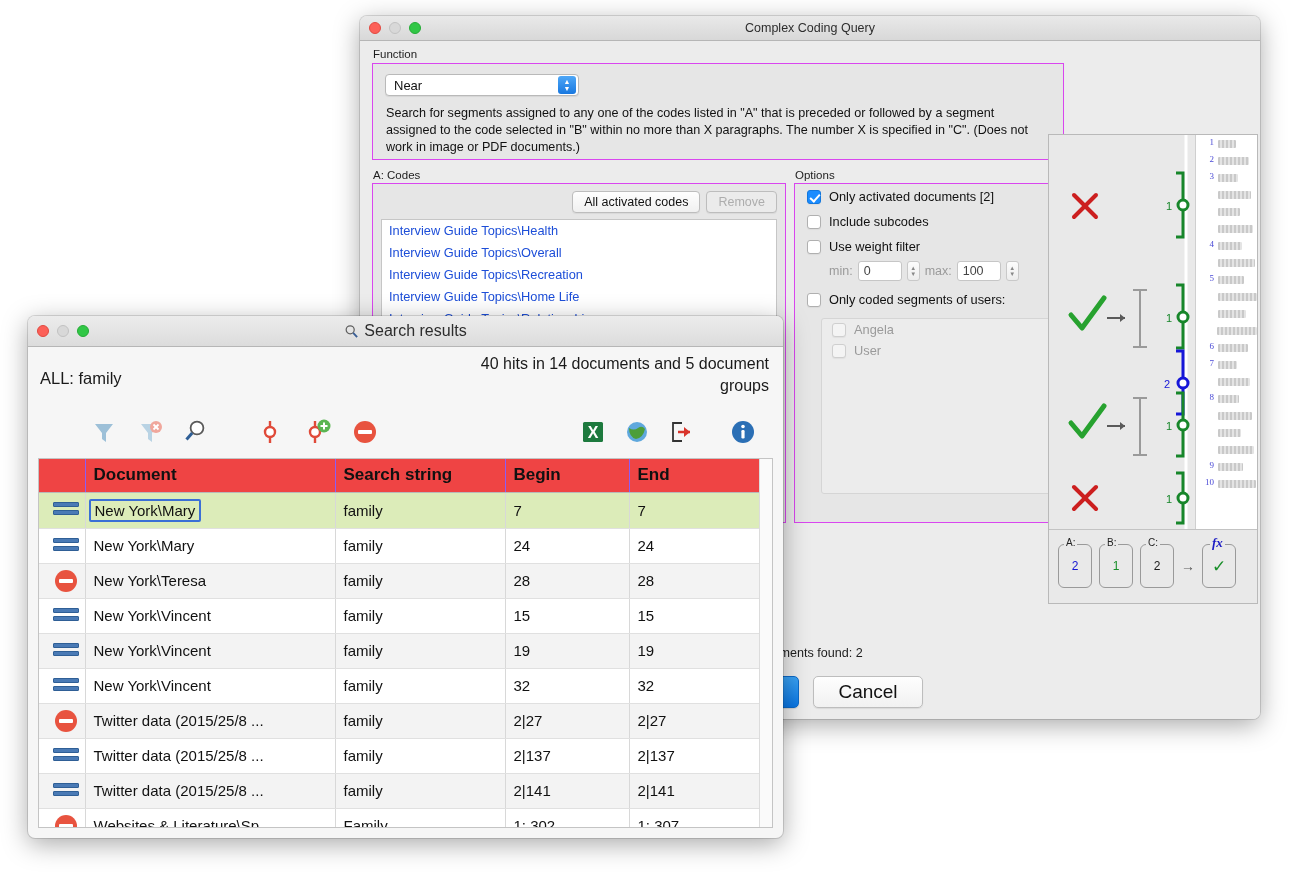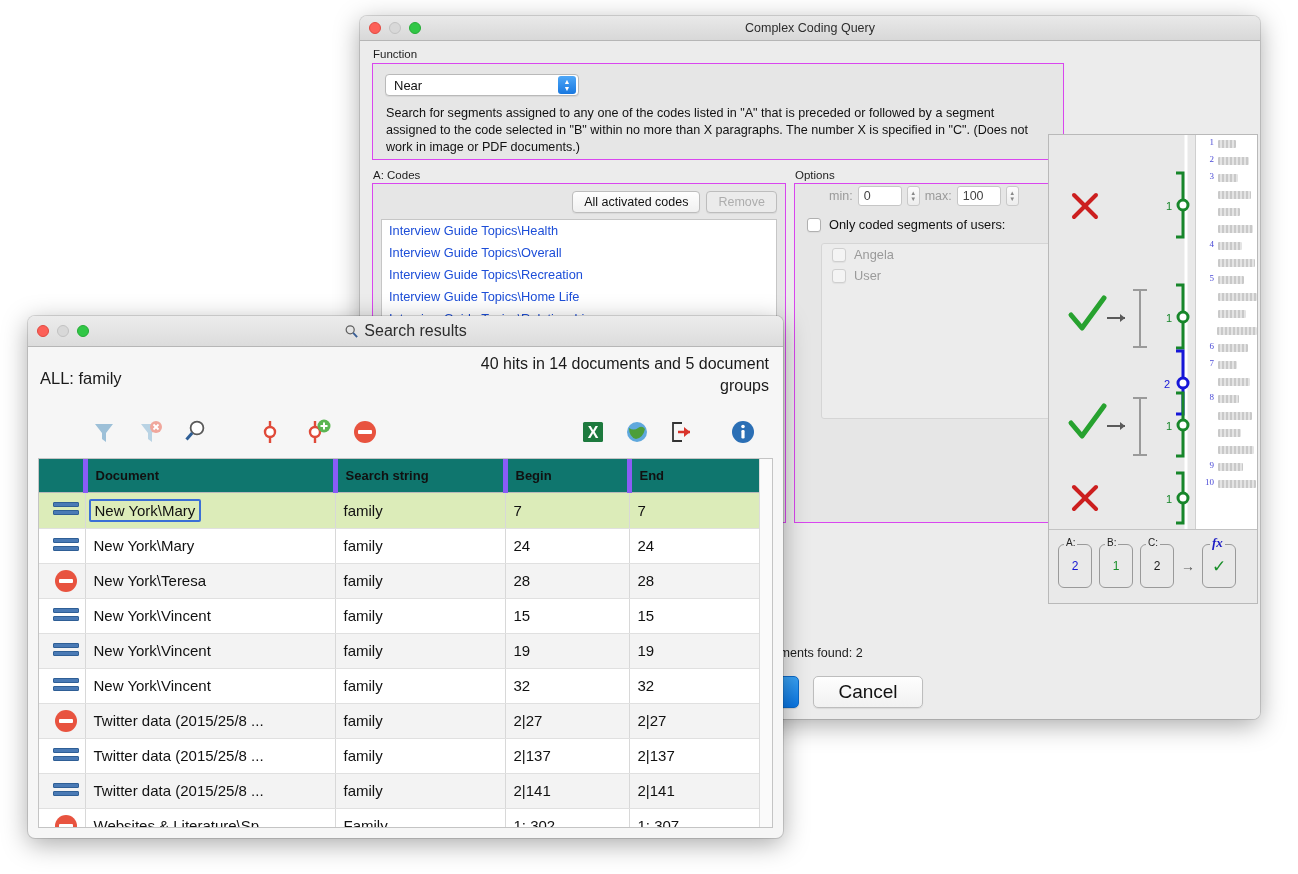--- a/index.html
+++ b/index.html
@@ -215,24 +215,24 @@
   .tbicon { position: absolute; display: flex; align-items: center; justify-content: center; }
 
   .table-wrap {
     position: absolute; left: 10px; top: 142px;
     width: 735px; height: 370px;
     background: #fff; border: 1px solid #c4c4c4;
     overflow: hidden;
   }
   table.res { border-collapse: collapse; width: 100%; table-layout: fixed; }
   table.res th {
-    background: #0f766e;
-    border-right: 5px solid #8b5cf6;
+    background: #ef4444;
+    border-right: 1px solid #8b5cf6;
     border-bottom: 1px solid #b9b9b9;
-    font-size: 13px; text-align: left;
+    font-size: 17px; text-align: left;
     padding: 6px 0 6px 8px; color: #111; font-weight: bold;
     height: 33px;
   }
   table.res td {
     border-right: 1px solid #d8d8d8;
     border-bottom: 1px solid #e0e0e0;
     font-size: 15px; color: #111;
     padding: 6px 0 6px 8px; height: 34px;
     white-space: nowrap; overflow: hidden;
   }
@@ -296,20 +296,34 @@
             <div class="code-item">Interview Guide Topics\Overall</div>
             <div class="code-item">Interview Guide Topics\Recreation</div>
             <div class="code-item">Interview Guide Topics\Home Life</div>
             <div class="code-item">Interview Guide Topics\Relationships</div>
           </div>
       </div>
 
       <div class="grp-label" style="position:absolute;left:422px;top:124px;">Options</div>
 
       <div class="panel" id="opts-panel">
+        <div id="opts-list">
+            <div class="opt-row">
+              <span class="cbx on"></span>
+              <span class="opt-lbl">Only activated documents [2]</span>
+            </div>
+            <div class="opt-row">
+              <span class="cbx"></span>
+              <span class="opt-lbl">Include subcodes</span>
+            </div>
+            <div class="opt-row">
+              <span class="cbx"></span>
+              <span class="opt-lbl">Use weight filter</span>
+            </div>
+          </div>
 
         <div class="weight-row">
           <span>min:</span>
           <span class="numfield">0</span>
           <span class="stepper">▲<br>▼</span>
           <span>max:</span>
           <span class="numfield">100</span>
           <span class="stepper">▲<br>▼</span>
         </div>
 

